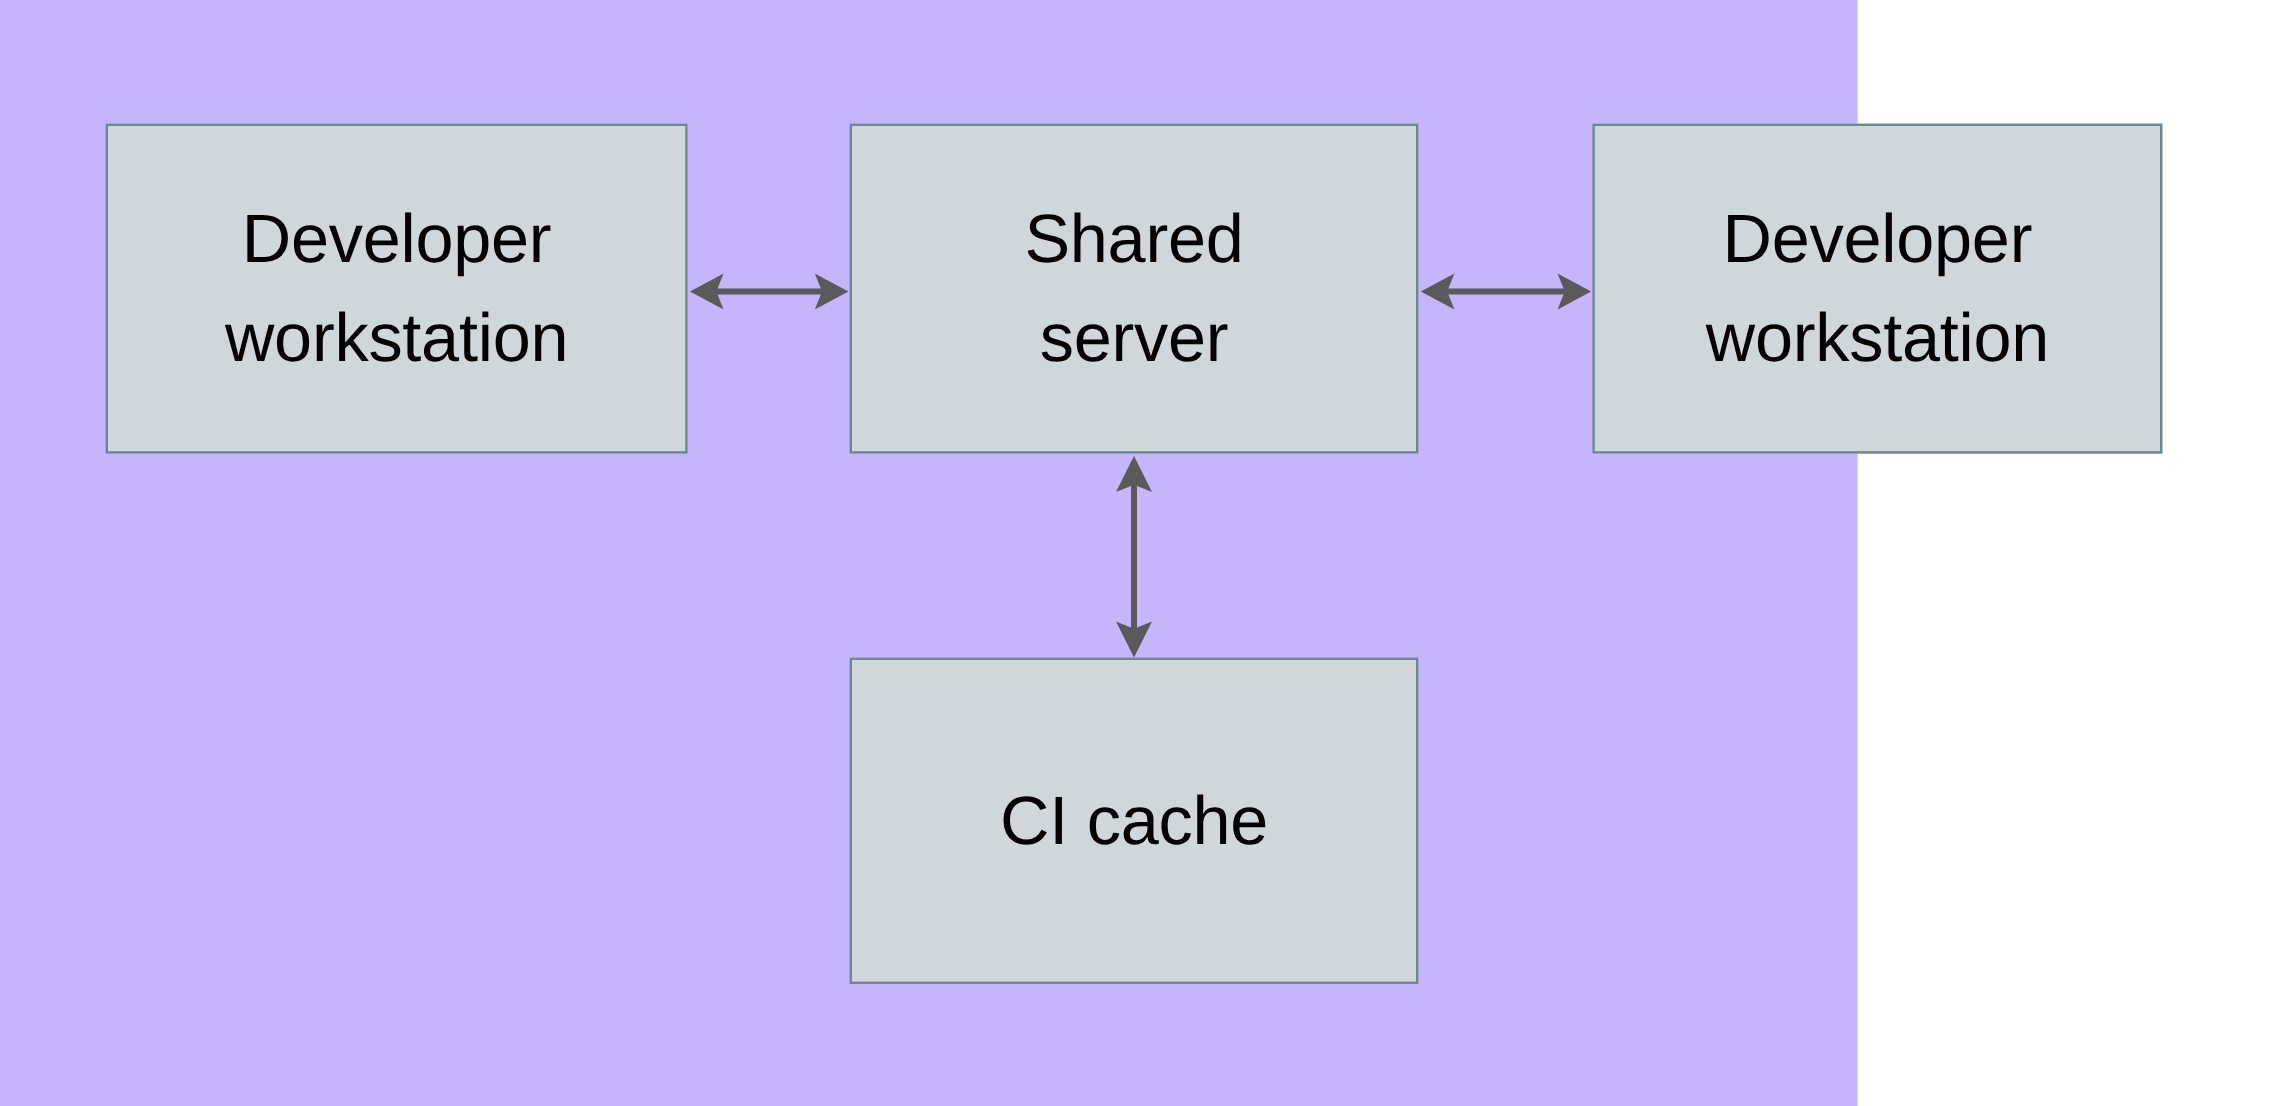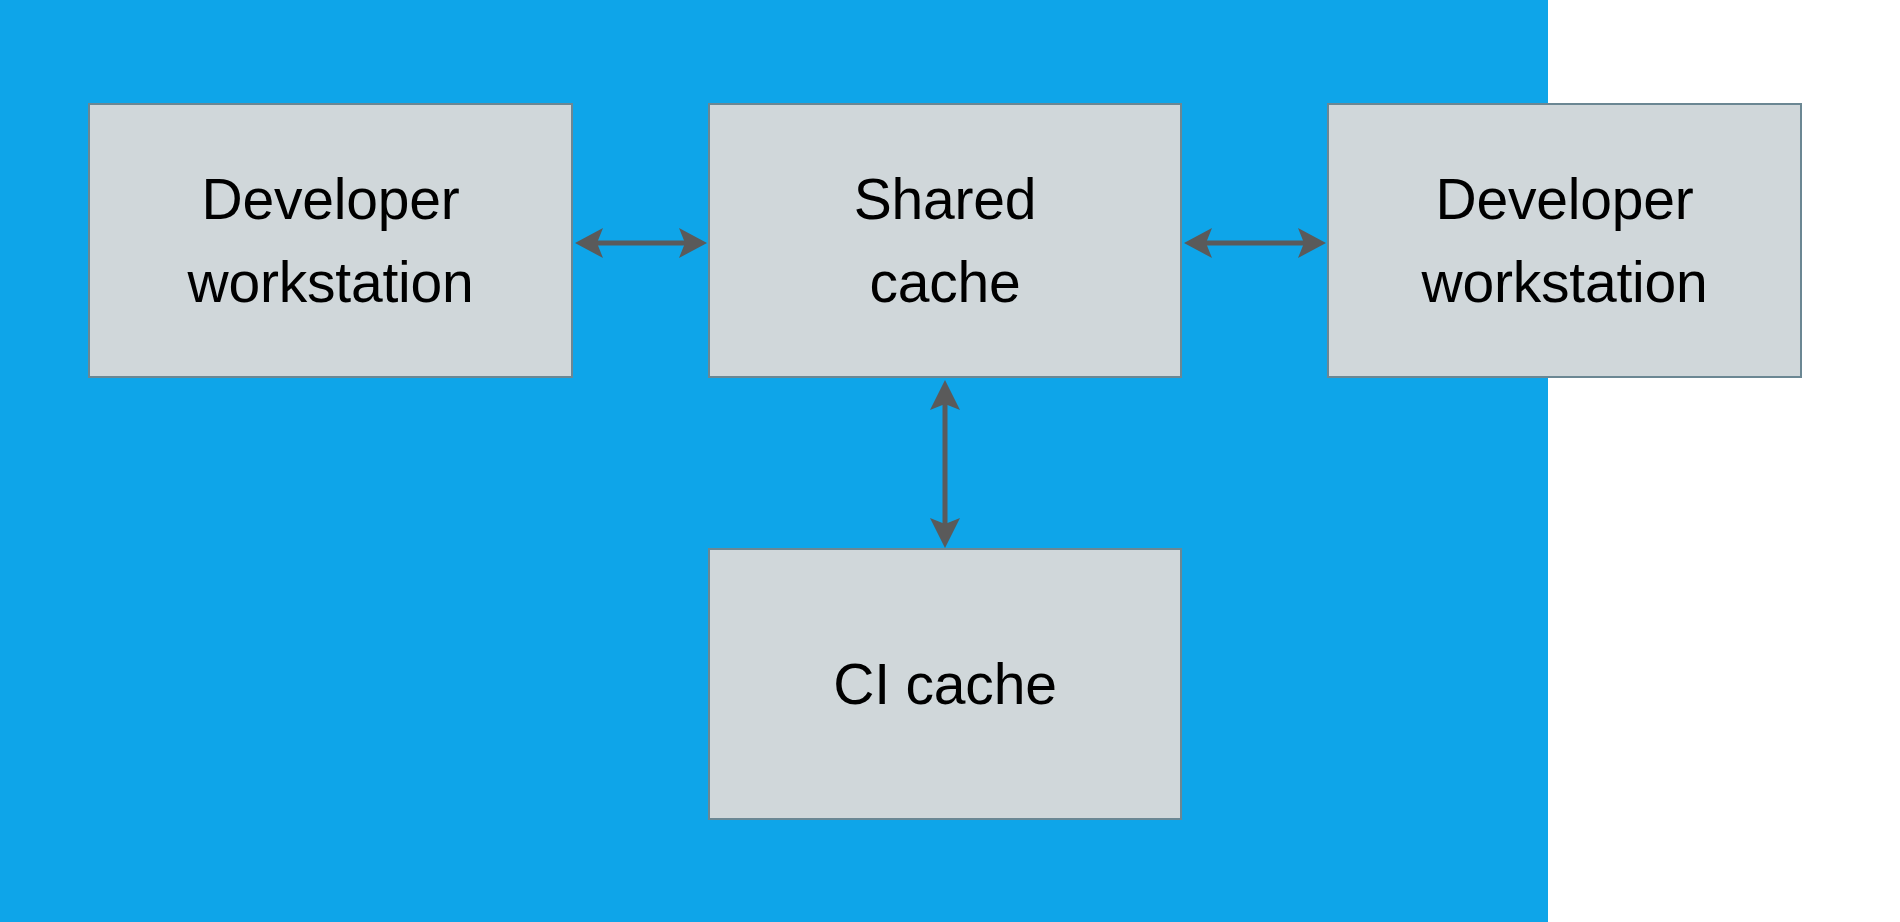--- a/index.html
+++ b/index.html
@@ -10,21 +10,21 @@
   body {
     width: 1900px;
     height: 922px;
     font-family: "Liberation Sans", sans-serif;
     overflow: hidden;
   }
   #diagram-canvas {
     position: relative;
     width: 1548px;
     height: 922px;
-    background: #0ea5e9;
+    background: #c4b5fd;
   }
   .node-box {
     position: absolute;
     box-sizing: border-box;
     background: #d0d7da;
     border: 2px solid #6b8793;
     display: flex;
     align-items: center;
     justify-content: center;
     text-align: center;
@@ -62,21 +62,21 @@
 
 <div id="diagram-canvas">
 
   <div class="node-box" id="node-dev-left">
     <span class="node-label">Developer
 workstation</span>
   </div>
 
   <div class="node-box" id="node-shared">
     <span class="node-label">Shared
-cache</span>
+server</span>
   </div>
 
   <div class="node-box" id="node-dev-right">
     <span class="node-label">Developer
 workstation</span>
   </div>
 
   <div class="node-box" id="node-ci">
     <span class="node-label">CI cache</span>
   </div>

